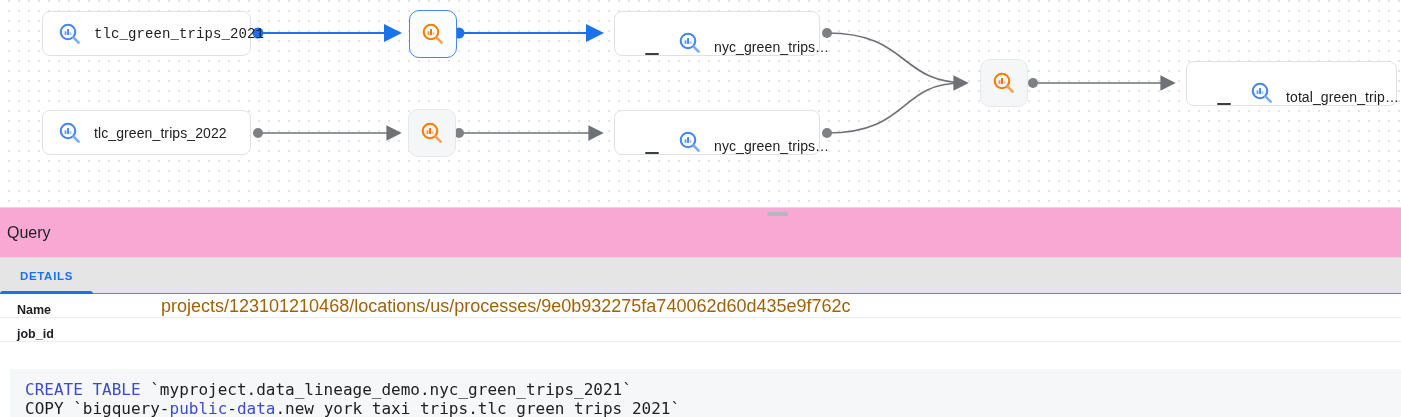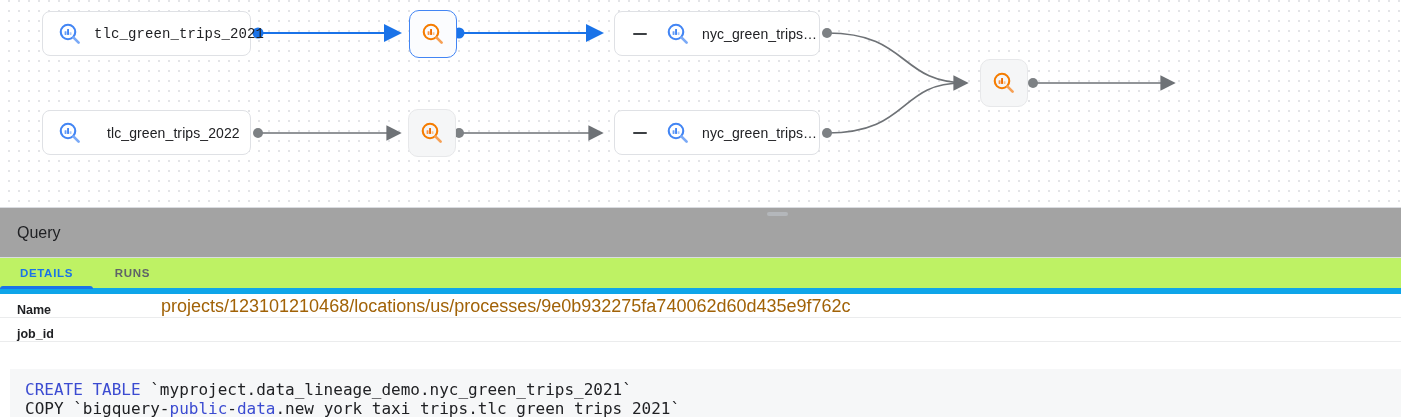--- a/index.html
+++ b/index.html
@@ -17,21 +17,21 @@
     background-image: radial-gradient(circle, #e3e4e7 1.05px, rgba(0,0,0,0) 1.05px);
     background-size:10px 10px; background-position:4px 6px;
   }
   .edges { position:absolute; left:0; top:0; width:1401px; height:208px; }
 
   .tnode {
     position:absolute; height:45px; display:flex; align-items:center;
     background:#fff; border:1px solid #dfe1e5; border-radius:8px;
     padding-left:15px; cursor:pointer;
   }
-  .tnode.has-minus { padding-left:18px; }
+  .tnode.has-minus { padding-left:30px;align-items:flex-end; }
   .tnode .label {
     font-size:14px; font-weight:500; color:#202124;
     letter-spacing:.1px; white-space:nowrap;
   }
   .minus { width:14px; height:2px; background:#3c4043; border-radius:1px; margin-right:19px; flex:none; cursor:pointer; }
 
   .pnode {
     position:absolute; width:48px; height:48px; border-radius:10px;
     background:#f5f6f7; border:1px solid #e7e8ea;
     display:flex; align-items:center; justify-content:center; cursor:pointer;
@@ -45,29 +45,29 @@
   .bq-blue .b1 { fill:#669df6; } .bq-blue .b2 { fill:#4285f4; } .bq-blue .b3 { fill:#a8c7fa; }
   .bq-blue .hdl { stroke:#7baaf7; }
   .bq-orange circle { stroke:#f57c00; }
   .bq-orange .b1 { fill:#fa903e; } .bq-orange .b2 { fill:#ef6c00; } .bq-orange .b3 { fill:#fcc089; }
   .bq-orange .hdl { stroke:#f6a055; }
   .bq .hdl { stroke-width:2.7; stroke-linecap:round; }
 
   
   .panel-header {
     position:relative; height:50px; border-bottom:1px solid #dadce0;
-    display:flex; align-items:center; padding-left:17px; background:#a3a3a3;
+    display:flex; align-items:center; padding-left:7px; background:#f9a8d4;
   }
   .panel-header .title { font-size:16px; color:#202124; }
   .drag-handle {
     position:absolute; left:767px; top:4px; width:21px; height:4px;
     border-radius:2px; background:#b4b7bb; cursor:row-resize;
   }
 
-  .tabs { display:flex; height:36px; border-bottom:6px solid #0ea5e9; background:#bef264; }
+  .tabs { display:flex; height:36px; border-bottom:1px solid #0ea5e9; background:#e5e5e5; }
   .tab {
     position:relative; display:flex; align-items:center; justify-content:center;
     font-size:11.5px; font-weight:700; letter-spacing:.7px; color:#5f6368; cursor:pointer;
   }
   .tab-details { width:93px; }
   .tab-runs { width:79px; }
   .tab.active { color:#1a73e8; }
   .tab.active::after {
     content:""; position:absolute; left:0; right:0; bottom:-1px; height:3px;
     background:#1a73e8; border-radius:3px 3px 0 0;
@@ -155,22 +155,33 @@
   <div class="pnode" style="left:980px; top:59px;">
     <svg class="bq bq-orange" viewBox="0 0 24 24">
       <circle cx="10" cy="10" r="7.25"></circle>
       <rect class="b1" x="6.6" y="9.2" width="1.9" height="3.8" rx="0.4"></rect>
       <rect class="b2" x="9.1" y="6.9" width="1.9" height="6.1" rx="0.4"></rect>
       <rect class="b3" x="11.6" y="10.2" width="1.9" height="2.8" rx="0.4"></rect>
       <path class="hdl" d="M15.6 15.6 L20.6 20.6" fill="none"></path>
     </svg>
   </div>
 
-
-  <div class="tnode" style="left:42px; top:110px; width:209px;gap:13px;">
+  <div class="tnode has-minus" style="left:1186px; top:61px; width:211px;">
+    <span class="minus"></span>
+    <svg class="bq bq-blue" viewBox="0 0 24 24">
+      <circle cx="10" cy="10" r="7.25"></circle>
+      <rect class="b1" x="6.6" y="9.2" width="1.9" height="3.8" rx="0.4"></rect>
+      <rect class="b2" x="9.1" y="6.9" width="1.9" height="6.1" rx="0.4"></rect>
+      <rect class="b3" x="11.6" y="10.2" width="1.9" height="2.8" rx="0.4"></rect>
+      <path class="hdl" d="M15.6 15.6 L20.6 20.6" fill="none"></path>
+    </svg>
+    <span class="label">total_green_trip…</span>
+  </div>
+
+  <div class="tnode" style="left:42px; top:110px; width:209px;">
     <svg class="bq bq-blue" viewBox="0 0 24 24">
       <circle cx="10" cy="10" r="7.25"></circle>
       <rect class="b1" x="6.6" y="9.2" width="1.9" height="3.8" rx="0.4"></rect>
       <rect class="b2" x="9.1" y="6.9" width="1.9" height="6.1" rx="0.4"></rect>
       <rect class="b3" x="11.6" y="10.2" width="1.9" height="2.8" rx="0.4"></rect>
       <path class="hdl" d="M15.6 15.6 L20.6 20.6" fill="none"></path>
     </svg>
     <span class="label">tlc_green_trips_2022</span>
   </div>
 
@@ -197,21 +208,20 @@
   </div>
 </div>
 
 <div class="panel-header">
   <span class="drag-handle"></span>
   <span class="title">Query</span>
 </div>
 
 <div class="tabs">
   <div class="tab tab-details active">DETAILS</div>
-  <div class="tab tab-runs">RUNS</div>
 </div>
 
 <div>
   <div class="kv-row">
     <span class="kv-label">Name</span>
     <span class="kv-value">projects/123101210468/locations/us/processes/9e0b932275fa740062d60d435e9f762c</span>
   </div>
   <div class="kv-row">
     <span class="kv-label">job_id</span>
   </div>

